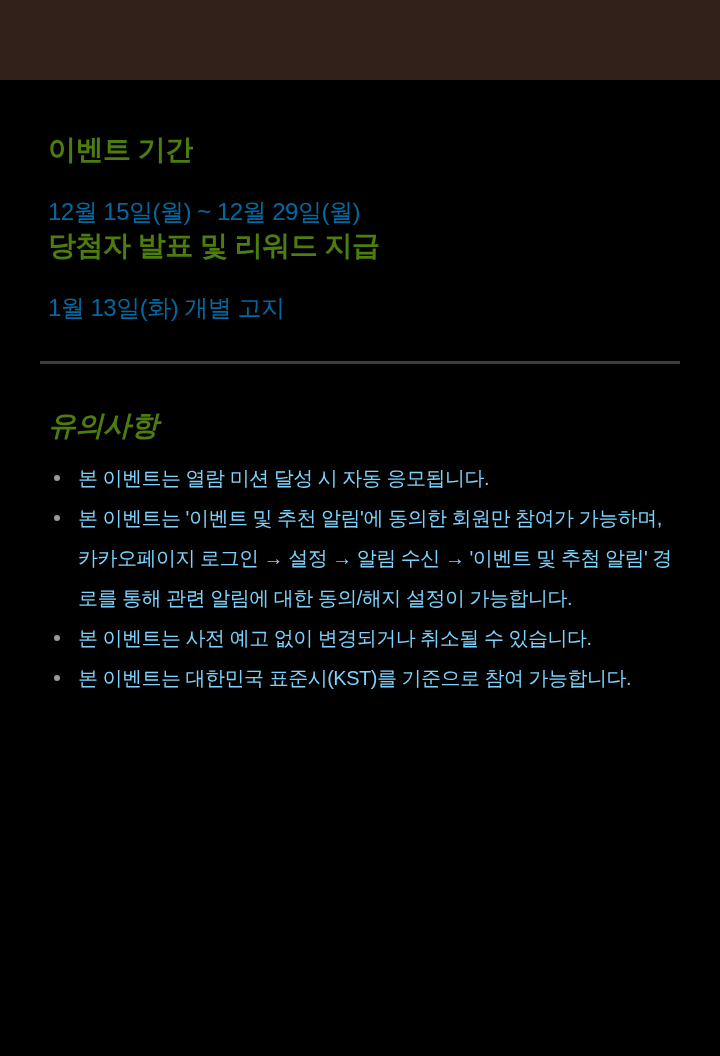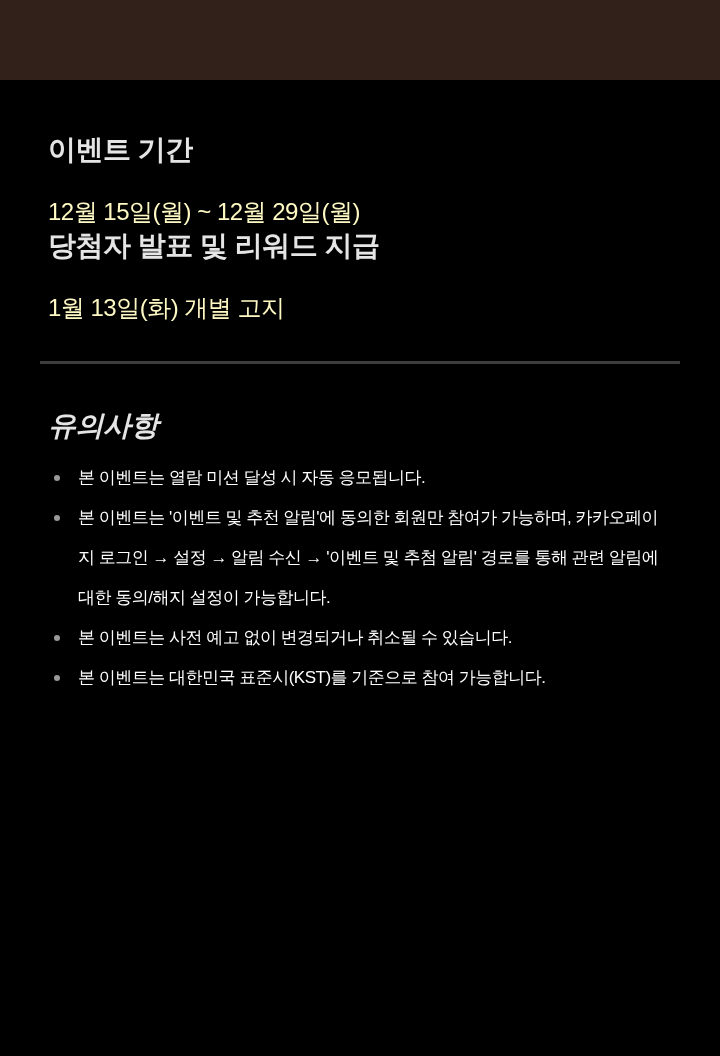--- a/index.html
+++ b/index.html
@@ -23,47 +23,47 @@
     background: #31211a;
   }
   .content {
     padding: 0 48px;
   }
   .section-heading {
     margin: 0;
     font-size: 28px;
     line-height: 34px;
     font-weight: 700;
-    color: #e5e5e5;
+    color: #4d7c0f;
   }
   .h-period   { margin-top: 53px; }
   .h-winner   { }
   .h-notice   { margin-top: 45px; font-style: italic; }
   .section-body {
     margin: 28px 0 0 0;
     font-size: 24px;
     line-height: 34px;
-    color: #fef9c3;
+    color: #0369a1;
   }
   .divider {
     height: 3px;
     margin: 36px -8px 0 -8px;
     background: #3d3d3d;
     border: none;
   }
   .notice-list {
     list-style: none;
     margin: 15px 0 0 0;
     padding: 0;
   }
   .notice-list li {
     display: flex;
-    font-size: 17px;
+    font-size: 20px;
     line-height: 40px;
-    color: #ffffff;
+    color: #7dd3fc;
   }
   .bullet-dot {
     flex: none;
     width: 30px;
     padding-top: 17px;
   }
   .bullet-dot::before {
     content: "";
     display: block;
     width: 6px;

